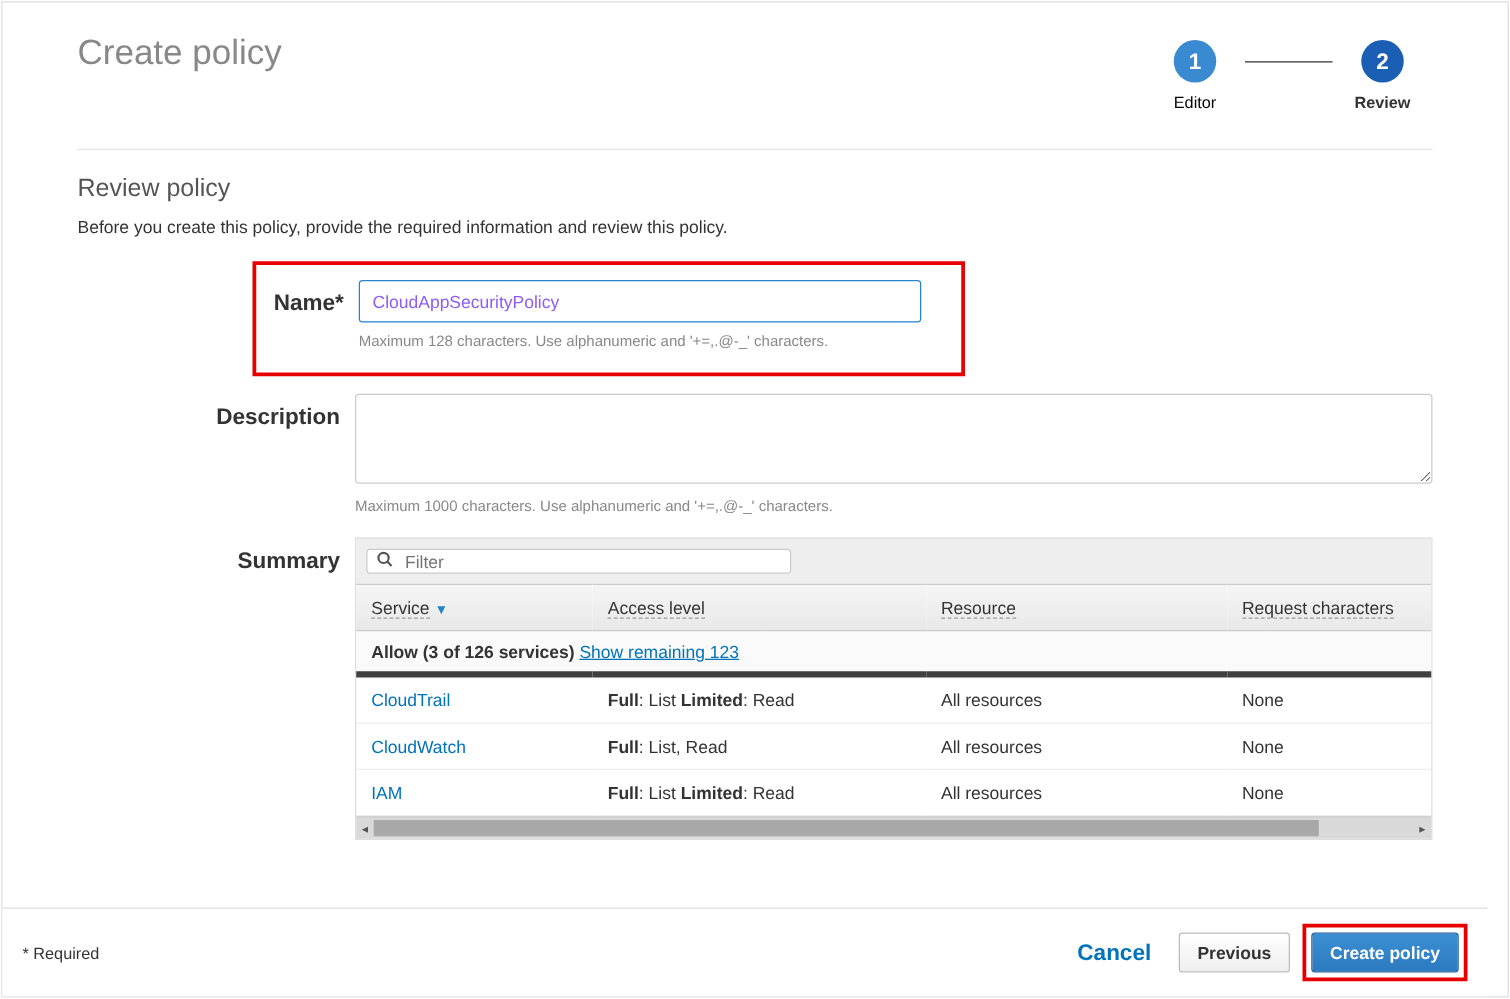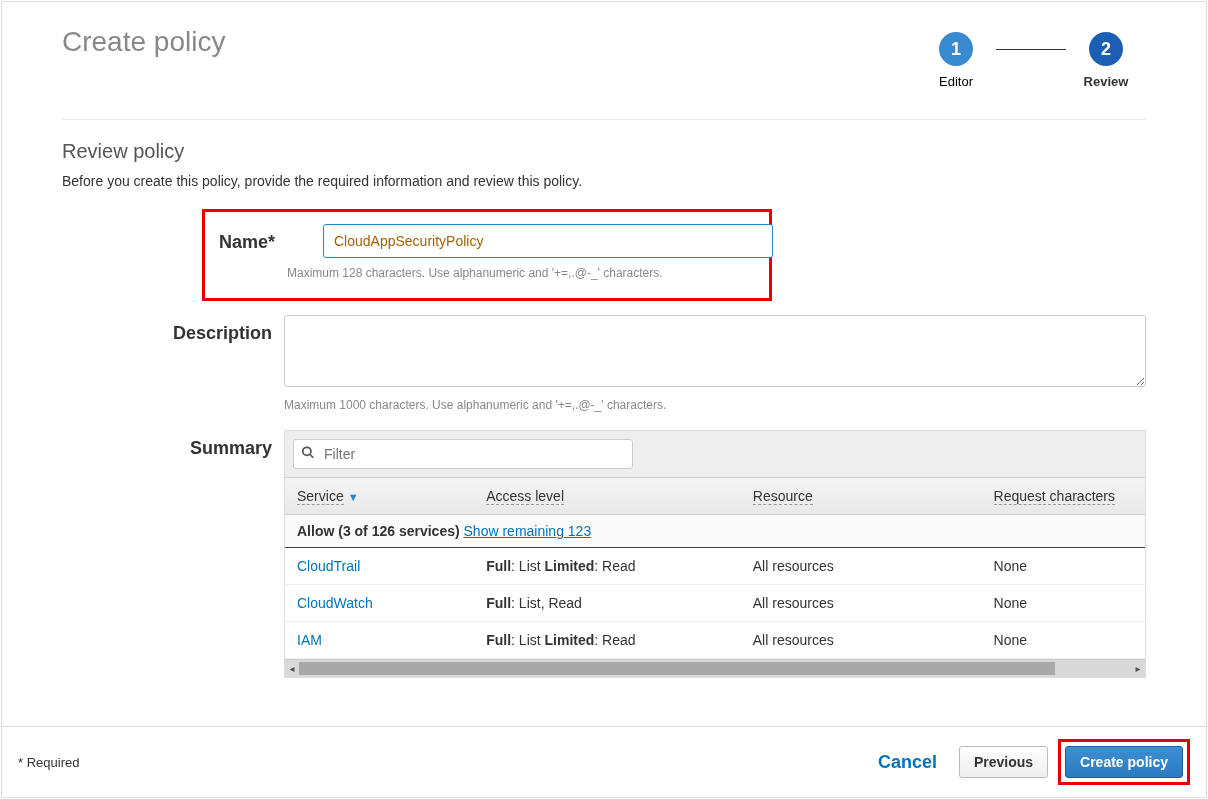--- a/index.html
+++ b/index.html
@@ -103,23 +103,22 @@
     flex: 1;
   }
   .field-body-narrow { width: 450px; flex: 0 0 450px; }
   .text-input {
     width: 100%;
     height: 34px;
     border: 1px solid #2685c9;
     border-radius: 3px;
     padding: 0 10px;
     font-size: 14px;
-    color: #a16207;
+    color: #8b5cf6;
     outline: none;
-    margin-left: 36px;
   }
   .textarea {
     width: 100%;
     height: 72px;
     border: 1px solid #ccc;
     border-radius: 3px;
     padding: 6px 10px;
     font-size: 14px;
     resize: both;
   }
@@ -146,21 +145,21 @@
     background: #eee;
     padding: 8px;
     border-top: 1px solid #ddd;
   }
   .filter-wrap {
     position: relative;
     width: 340px;
   }
   .filter-input {
     width: 100%;
-    height: 30px;
+    height: 20px;
     border: 1px solid #ccc;
     border-radius: 3px;
     padding: 0 10px 0 30px;
     font-size: 14px;
   }
   .filter-icon {
     position: absolute;
     left: 8px;
     top: 50%;
     transform: translateY(-50%);
@@ -184,21 +183,21 @@
     font-size: 14px;
   }
   .summary-table th .th-label {
     border-bottom: 1px dashed #999;
   }
   .sort-caret { color: #2685c9; margin-left: 4px; font-size: 11px; }
   .allow-row td {
     background: #fafafa;
     padding: 8px 12px;
     font-size: 14px;
-    border-bottom: 1px solid #404040;
+    border-bottom: 5px solid #404040;
   }
   .allow-row b { font-weight: bold; }
   .allow-link { color: #0073bb; }
   .summary-table tbody tr.data-row td {
     padding: 10px 12px;
     border-bottom: 1px solid #eee;
     font-size: 14px;
     white-space: nowrap;
   }
   .svc-link { color: #0073bb; text-decoration: none; }
@@ -222,21 +221,21 @@
     top: 0; bottom: 0;
     width: 14px;
     display: flex; align-items:center; justify-content:center;
     color: #555;
     font-size: 10px;
   }
   .hscroll .arr.left { left:0; }
   .hscroll .arr.right { right:0; }
   .footer {
     position: absolute;
-    left: 0; right: 0; bottom: 0;
+    left: 0; right: 16px; bottom: 0;
     border-top: 1px solid #ddd;
     padding: 12px 16px;
     display: flex;
     justify-content: space-between;
     align-items: center;
     background: #fff;
   }
   .required-note { font-size: 13px; color: #333; }
   .btn-row { display: flex; align-items: center; gap: 10px; }
   .btn-cancel {

